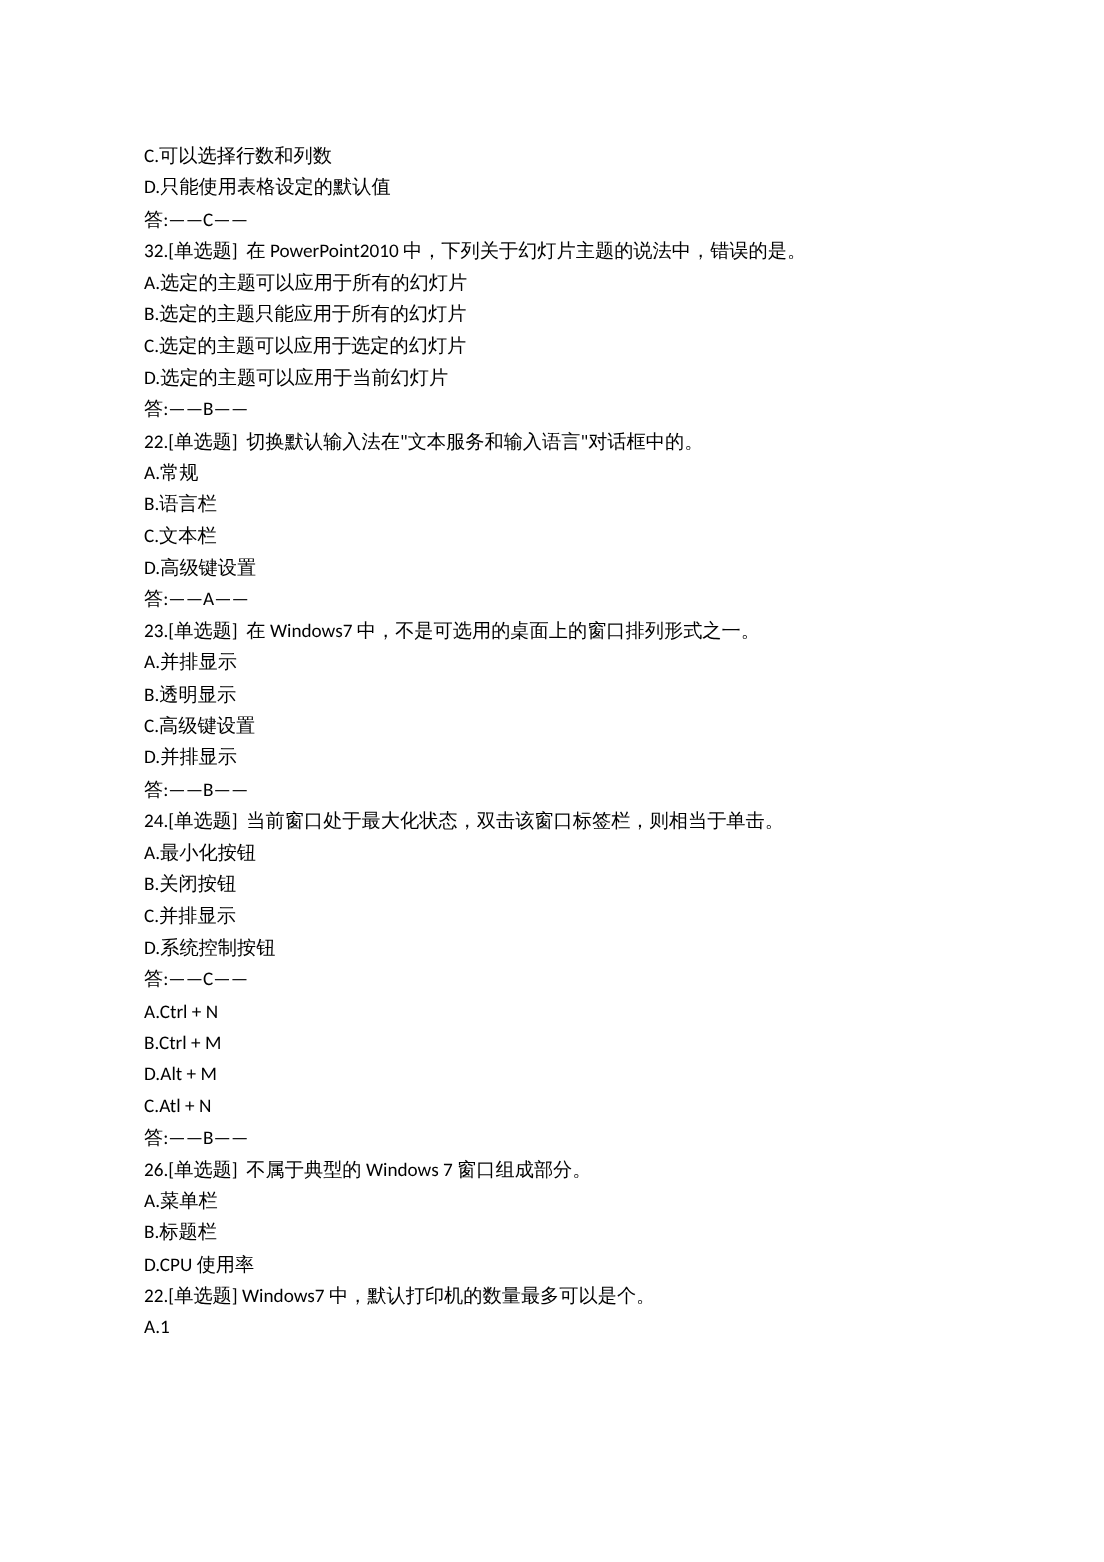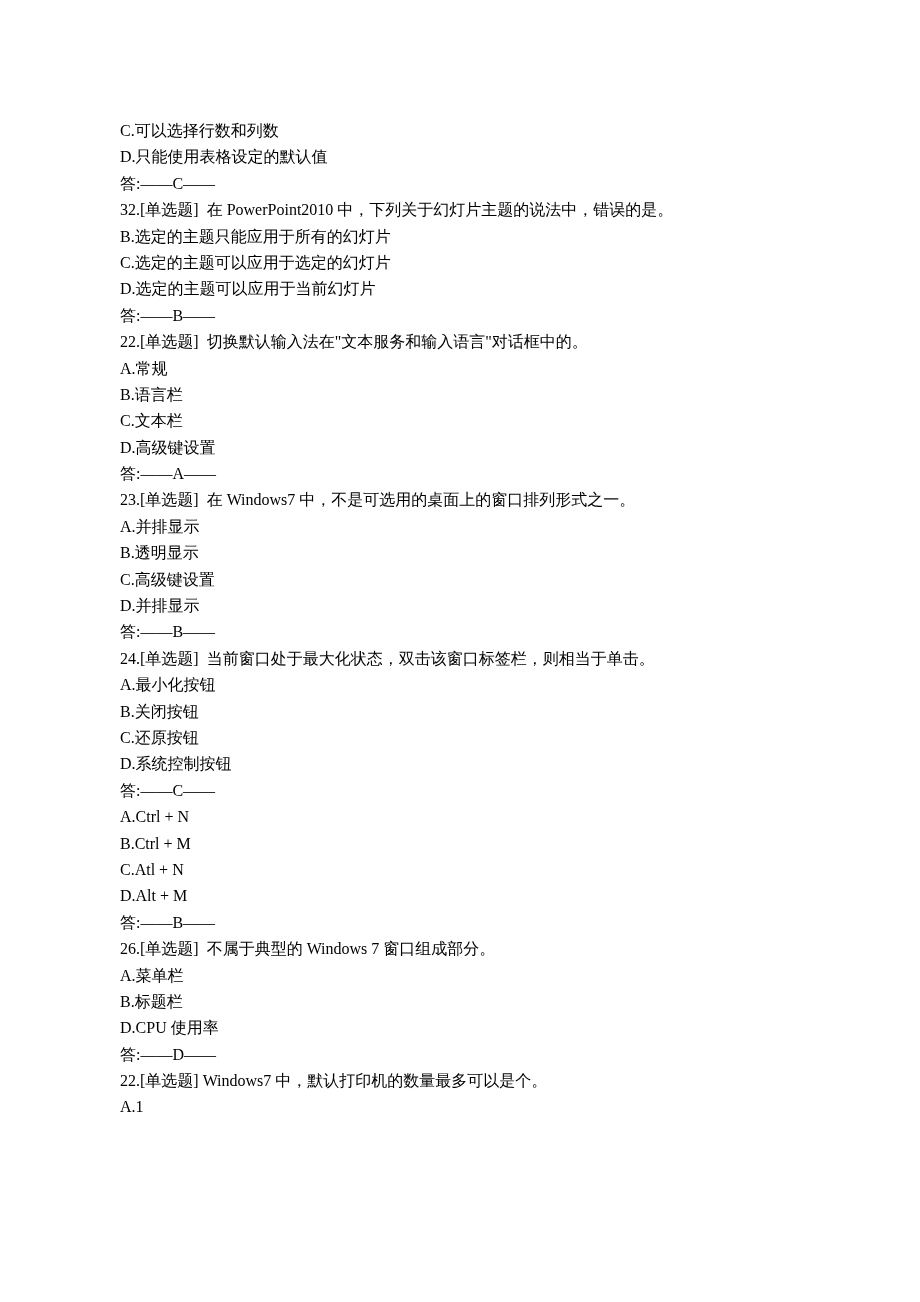--- a/index.html
+++ b/index.html
@@ -6,57 +6,57 @@
   body {
     background: #ffffff;
     width: 920px;
     height: 1302px;
     font-family: "Calibri", "Microsoft YaHei", "SimSun", sans-serif;
     font-size: 16px;
     color: #000000;
     line-height: 1.65;
     padding: 118px 120px 0 120px;
   }
-  .line { white-space: pre-wrap; font-family: Liberation Serif, serif; }
+  .line { white-space: pre-wrap; }
 </style>
 </head>
 <body>
 
 <div id="doc">
     <div class="line">C.可以选择行数和列数</div>
     <div class="line">D.只能使用表格设定的默认值</div>
     <div class="line">答:——C——</div>
     <div class="line">32.[单选题]  在 PowerPoint2010 中，下列关于幻灯片主题的说法中，错误的是。</div>
+    <div class="line">A.选定的主题可以应用于所有的幻灯片</div>
     <div class="line">B.选定的主题只能应用于所有的幻灯片</div>
     <div class="line">C.选定的主题可以应用于选定的幻灯片</div>
     <div class="line">D.选定的主题可以应用于当前幻灯片</div>
     <div class="line">答:——B——</div>
     <div class="line">22.[单选题]  切换默认输入法在"文本服务和输入语言"对话框中的。</div>
     <div class="line">A.常规</div>
     <div class="line">B.语言栏</div>
     <div class="line">C.文本栏</div>
     <div class="line">D.高级键设置</div>
     <div class="line">答:——A——</div>
     <div class="line">23.[单选题]  在 Windows7 中，不是可选用的桌面上的窗口排列形式之一。</div>
     <div class="line">A.并排显示</div>
     <div class="line">B.透明显示</div>
     <div class="line">C.高级键设置</div>
     <div class="line">D.并排显示</div>
     <div class="line">答:——B——</div>
     <div class="line">24.[单选题]  当前窗口处于最大化状态，双击该窗口标签栏，则相当于单击。</div>
     <div class="line">A.最小化按钮</div>
     <div class="line">B.关闭按钮</div>
-    <div class="line">C.还原按钮</div>
+    <div class="line">C.并排显示</div>
     <div class="line">D.系统控制按钮</div>
     <div class="line">答:——C——</div>
     <div class="line">A.Ctrl + N</div>
     <div class="line">B.Ctrl + M</div>
+    <div class="line">D.Alt + M</div>
     <div class="line">C.Atl + N</div>
-    <div class="line">D.Alt + M</div>
     <div class="line">答:——B——</div>
     <div class="line">26.[单选题]  不属于典型的 Windows 7 窗口组成部分。</div>
     <div class="line">A.菜单栏</div>
     <div class="line">B.标题栏</div>
     <div class="line">D.CPU 使用率</div>
-    <div class="line">答:——D——</div>
     <div class="line">22.[单选题] Windows7 中，默认打印机的数量最多可以是个。</div>
     <div class="line">A.1</div>
   </div>
 
 </body></html>

